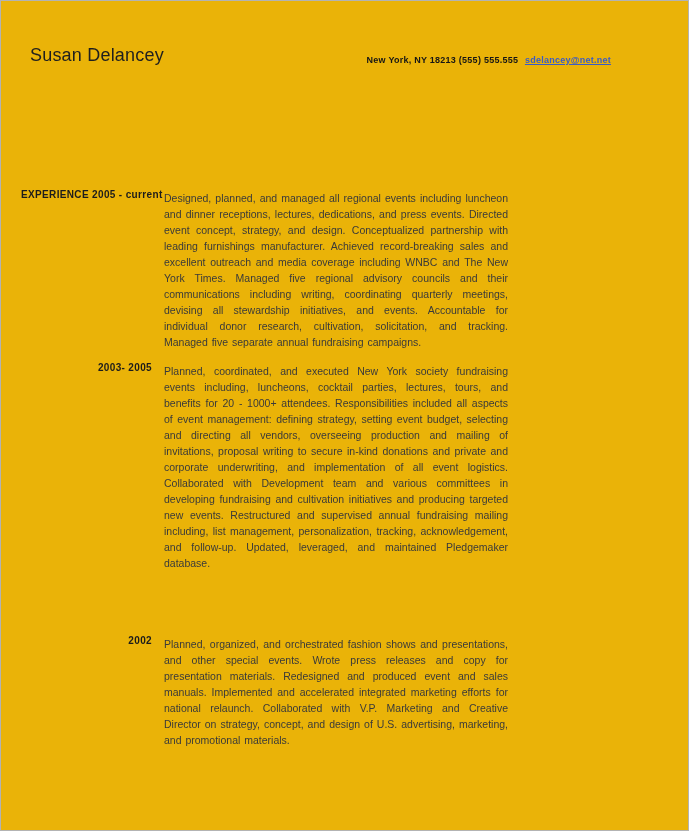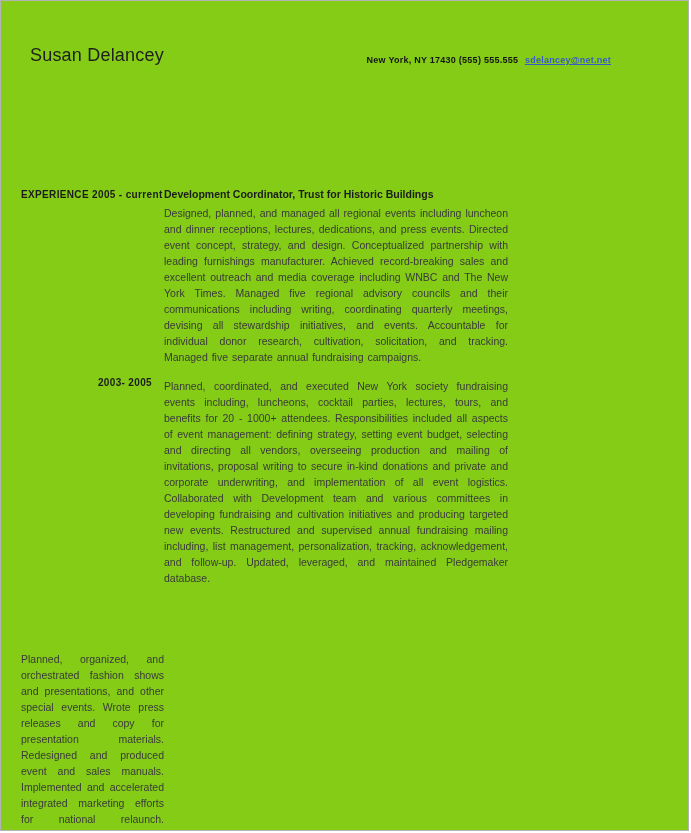--- a/index.html
+++ b/index.html
@@ -2,21 +2,21 @@
 <html><head>
 <meta charset="utf-8">
 <style>
   * { box-sizing: border-box; }
   html, body { margin: 0; padding: 0; background: #ffffff; }
   .page {
     position: relative;
     width: 689px;
     height: 831px;
     border: 1px solid #b3b3b3;
-    background: #84cc16;
+    background: #eab308;
     font-family: "Liberation Sans", sans-serif;
     overflow: hidden;
   }
   
   .header-name {
     position: absolute;
     left: 29px;
     top: 44px;
     margin: 0;
     font-size: 18px;
@@ -80,43 +80,43 @@
   .entry-3 { margin-top: 62px; }
 </style>
 </head>
 <body>
 
 <div class="page">
 
   <header>
     <h1 class="header-name">Susan Delancey</h1>
     <div class="header-contact">
-      <span>New York, NY 17430 (555) 555.555</span>
+      <span>New York, NY 18213 (555) 555.555</span>
       <a class="email-link">sdelancey@net.net</a>
     </div>
   </header>
 
   <main class="entries">
 
     <section class="entry entry-1">
       <div class="entry-label">EXPERIENCE 2005 - current</div>
       <div class="entry-content">
-        <h2 class="entry-title">Development Coordinator, Trust for Historic Buildings</h2>
         <p class="entry-body">Designed, planned, and managed all regional events including luncheon and dinner receptions, lectures, dedications, and press events. Directed event concept, strategy, and design. Conceptualized partnership with leading furnishings manufacturer. Achieved record-breaking sales and excellent outreach and media coverage including WNBC and The New York Times. Managed five regional advisory councils and their communications including writing, coordinating quarterly meetings, devising all stewardship initiatives, and events. Accountable for individual donor research, cultivation, solicitation, and tracking. Managed five separate annual fundraising campaigns.</p>
       </div>
     </section>
 
     <section class="entry entry-2">
       <div class="entry-label">2003- 2005</div>
       <div class="entry-content">
         <p class="entry-body">Planned, coordinated, and executed New York society fundraising events including, luncheons, cocktail parties, lectures, tours, and benefits for 20 - 1000+ attendees. Responsibilities included all aspects of event management: defining strategy, setting event budget, selecting and directing all vendors, overseeing production and mailing of invitations, proposal writing to secure in-kind donations and private and corporate underwriting, and implementation of all event logistics. Collaborated with Development team and various committees in developing fundraising and cultivation initiatives and producing targeted new events. Restructured and supervised annual fundraising mailing including, list management, personalization, tracking, acknowledgement, and follow-up. Updated, leveraged, and maintained Pledgemaker database.</p>
       </div>
     </section>
 
     <section class="entry entry-3">
+      <div class="entry-label">2002</div>
       <div class="entry-content">
         <p class="entry-body">Planned, organized, and orchestrated fashion shows and presentations, and other special events. Wrote press releases and copy for presentation materials. Redesigned and produced event and sales manuals. Implemented and accelerated integrated marketing efforts for national relaunch. Collaborated with V.P. Marketing and Creative Director on strategy, concept, and design of U.S. advertising, marketing, and promotional materials.</p>
       </div>
     </section>
 
   </main>
 
 </div>
 
 </body></html>

